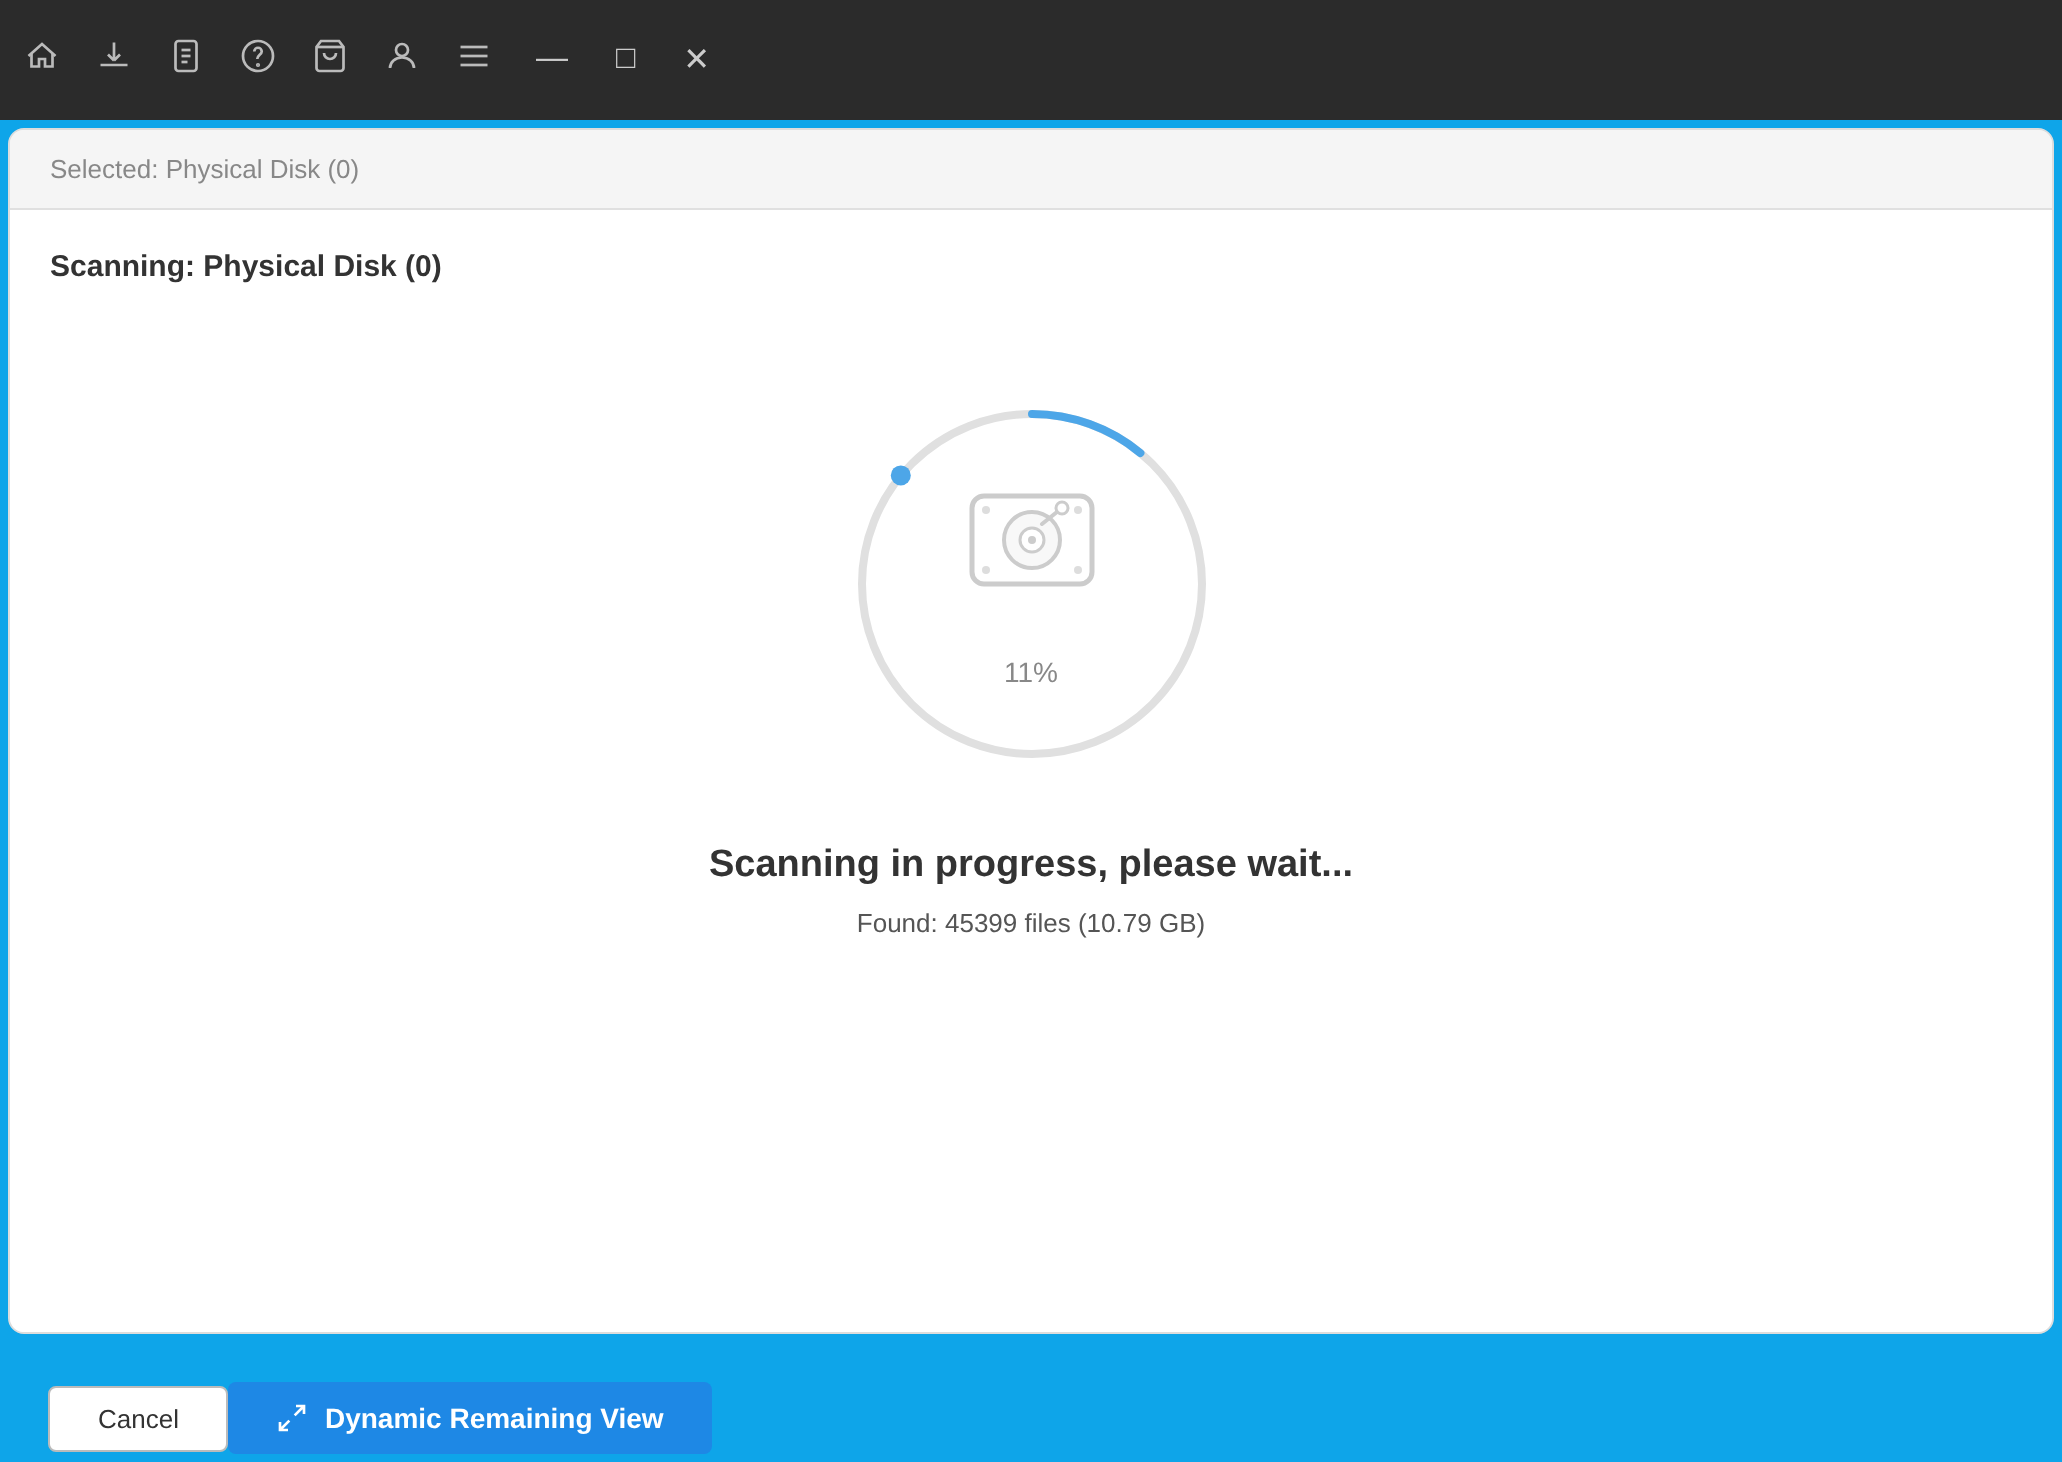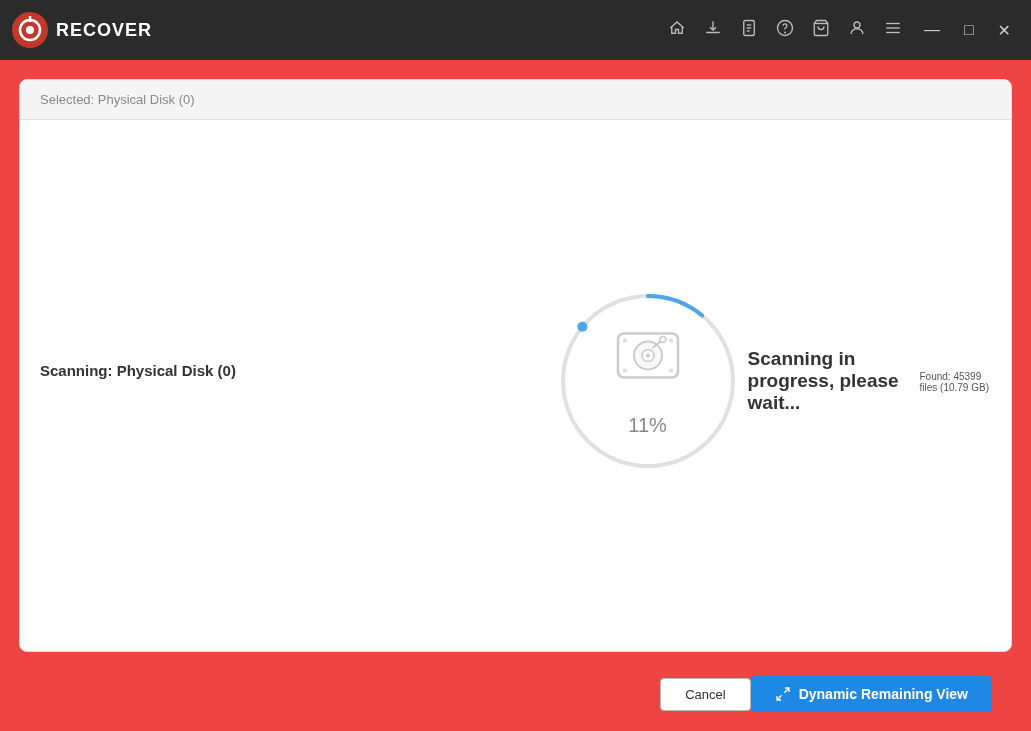--- a/index.html
+++ b/index.html
@@ -65,22 +65,22 @@
       color: #ccc;
       font-size: 16px;
       cursor: pointer;
       padding: 4px 8px;
     }
 
     
     .main-content {
       width: 100%;
       height: calc(731px - 60px);
-      background: #ef4444;
-      padding: 19px;
+      background: #0ea5e9;
+      padding: 4px;
       display: flex;
       flex-direction: column;
     }
 
     
     .card {
       background: #f5f5f5;
       border-radius: 8px;
       border: 1px solid #ddd;
       flex: 1;
@@ -94,21 +94,21 @@
       color: #888;
       font-size: 13px;
       border-bottom: 1px solid #e0e0e0;
       background: #f5f5f5;
     }
 
     .card-body {
       background: white;
       flex: 1;
       display: flex;
-      flex-direction: row;
+      flex-direction: column;
       align-items: center;
       padding: 20px;
     }
 
     .scan-title {
       width: 100%;
       font-size: 15px;
       font-weight: 600;
       color: #333;
       margin-bottom: 30px;
@@ -156,49 +156,49 @@
       gap: 4px;
     }
 
     
     .hdd-icon {
       width: 70px;
       height: 60px;
     }
 
     .progress-percent {
-      font-size: 20px;
+      font-size: 14px;
       color: #888;
       margin-top: 24px;
     }
 
     
     .status-text {
       font-size: 19px;
       font-weight: 700;
       color: #333;
       margin-bottom: 10px;
     }
 
     .found-text {
-      font-size: 10px;
+      font-size: 13px;
       color: #555;
       margin-bottom: 8px;
     }
 
     .time-text {
       font-size: 13px;
       color: #555;
     }
 
     
     .bottom-bar {
       display: flex;
       align-items: center;
-      justify-content: flex-end;
+      justify-content: flex-start;
       padding: 16px 20px 0 20px;
       margin-top: 8px;
     }
 
     .cancel-btn {
       padding: 8px 24px;
       background: white;
       border: 1px solid #bbb;
       border-radius: 4px;
       font-size: 13px;
@@ -217,31 +217,20 @@
       cursor: pointer;
       display: flex;
       align-items: center;
       gap: 8px;
     }
   </style>
 </head>
 <body>
 
 <div class="titlebar">
-  <div class="titlebar-left">
-    <div class="app-logo">
-      <svg width="36" height="36" viewBox="0 0 36 36">
-        <circle cx="18" cy="18" r="17" fill="#c0392b"></circle>
-        <circle cx="18" cy="18" r="10" fill="none" stroke="white" stroke-width="2.5"></circle>
-        <circle cx="18" cy="18" r="4" fill="white"></circle>
-        <line x1="18" y1="4" x2="18" y2="10" stroke="white" stroke-width="2.5"></line>
-      </svg>
-    </div>
-    <span class="app-name">RECOVER</span>
-  </div>
 
   <div style="display:flex; align-items:center; gap:4px;">
     <div class="titlebar-icons">
 
       <span class="titlebar-icon">
         <svg width="18" height="18" fill="none" stroke="#bbb" stroke-width="1.8" viewBox="0 0 24 24">
           <path d="M3 12L12 4l9 8"></path>
             <path d="M5 10v9h5v-5h4v5h5v-9"></path>
         </svg>
       </span>

